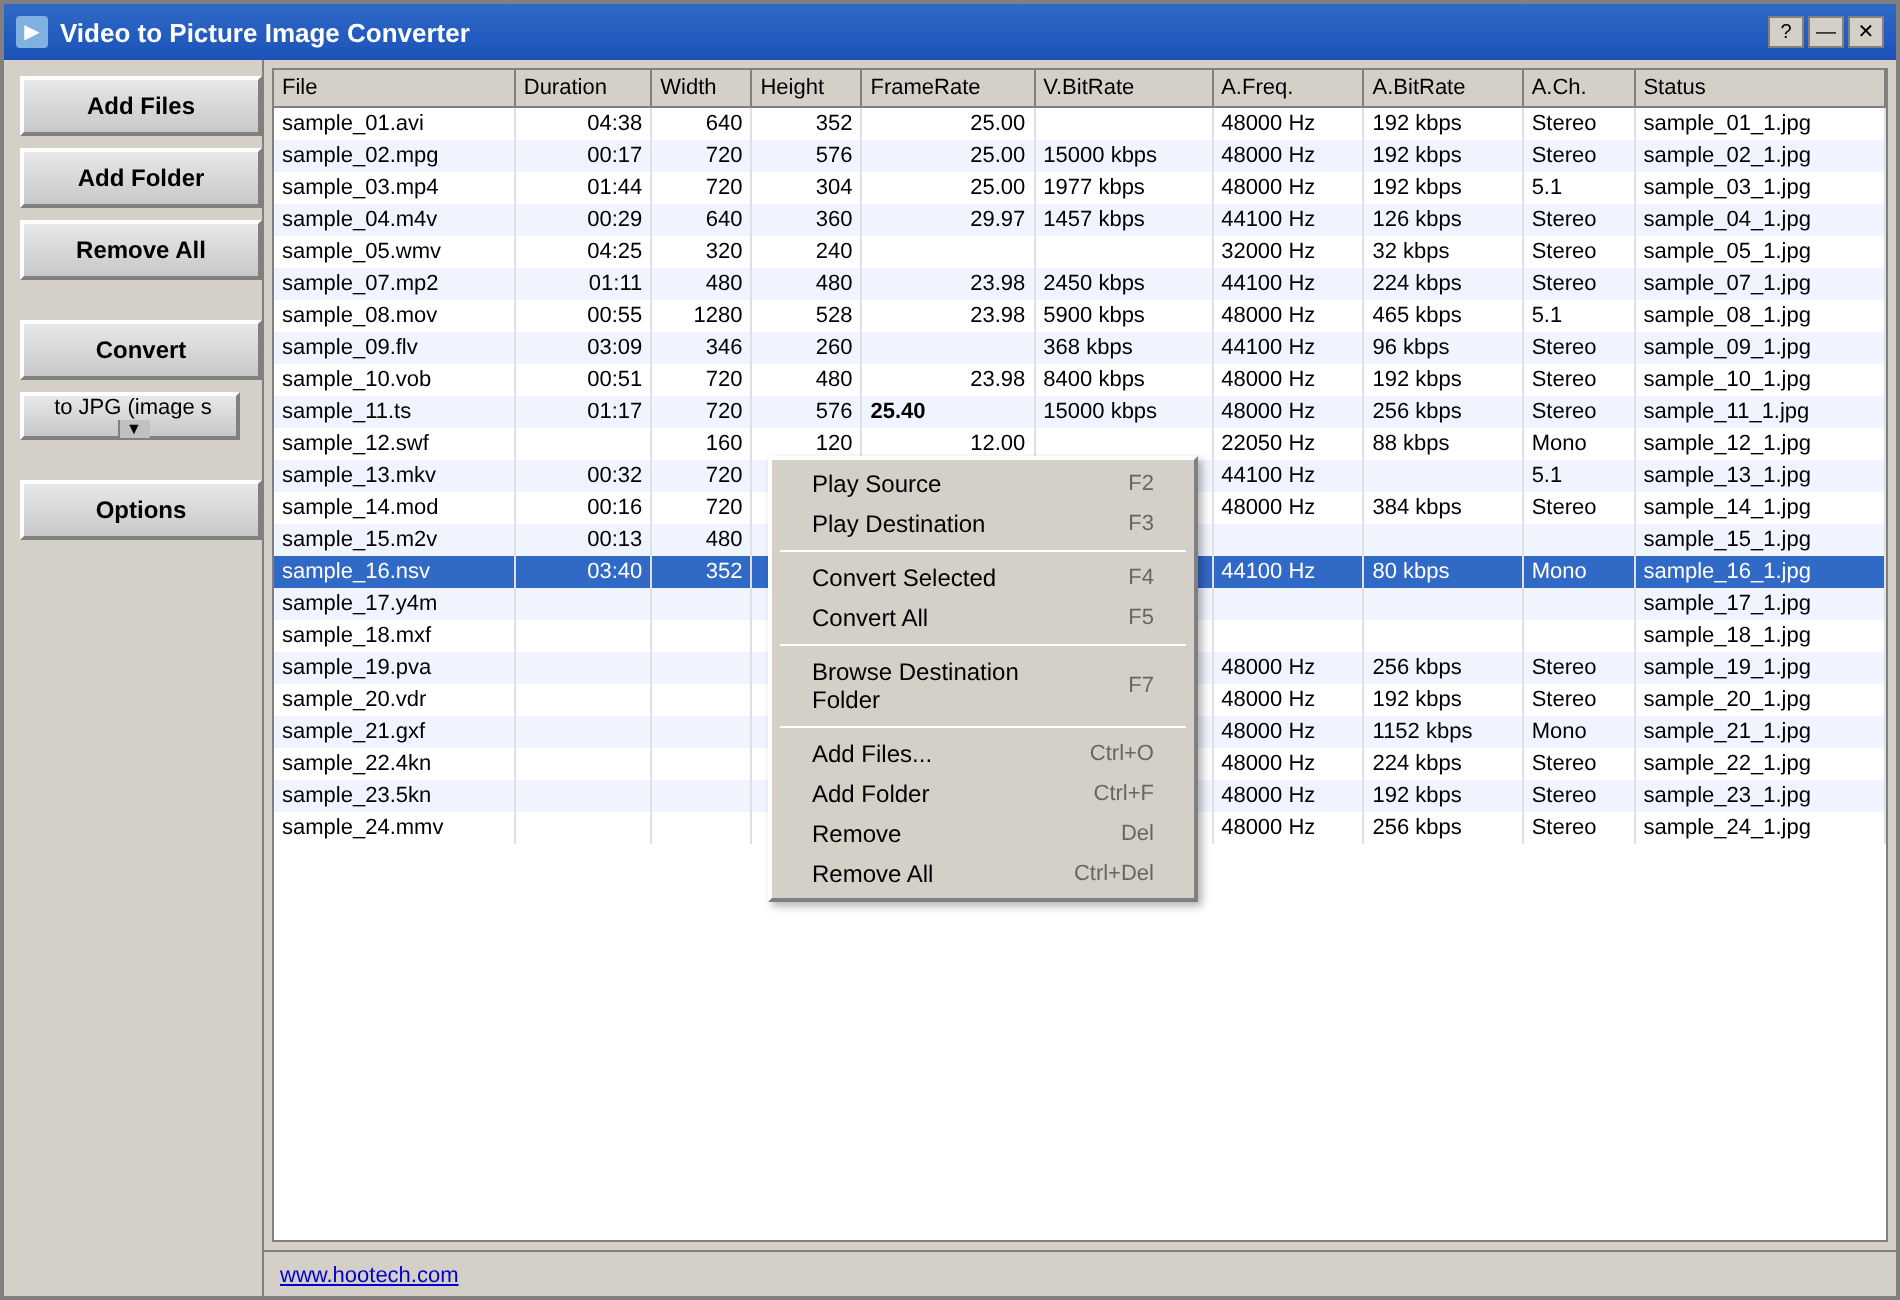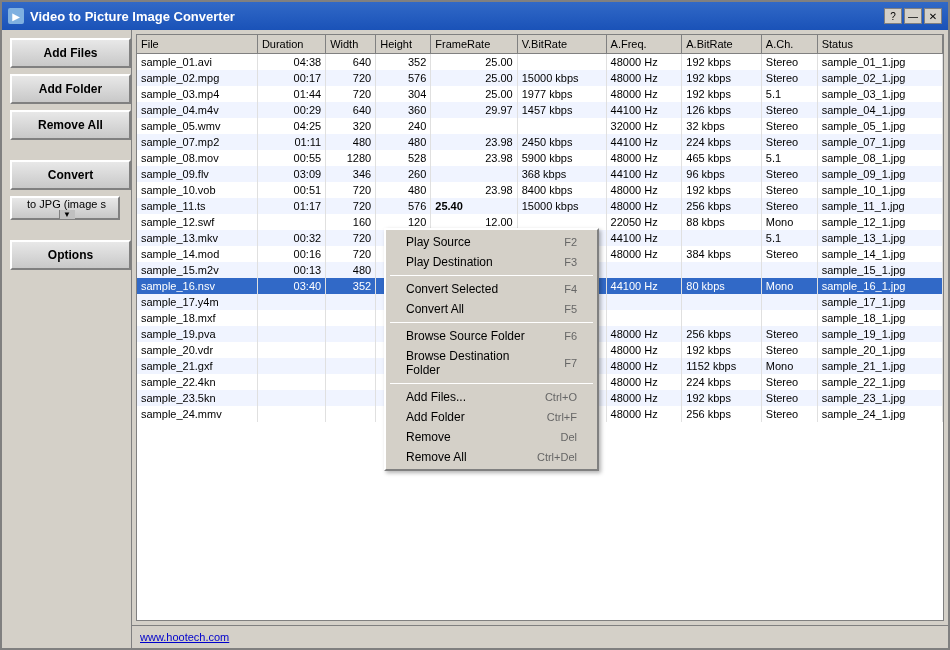--- a/index.html
+++ b/index.html
@@ -560,24 +560,20 @@
           <div class="ctx-item">
             <span>Convert Selected</span>
             <span class="ctx-shortcut">F4</span>
           </div>
           <div class="ctx-item">
             <span>Convert All</span>
             <span class="ctx-shortcut">F5</span>
           </div>
           <div class="ctx-separator"></div>
           <div class="ctx-item">
-            <span>Browse Source Folder</span>
-            <span class="ctx-shortcut">F6</span>
-          </div>
-          <div class="ctx-item">
             <span>Browse Destination Folder</span>
             <span class="ctx-shortcut">F7</span>
           </div>
           <div class="ctx-separator"></div>
           <div class="ctx-item">
             <span>Add Files...</span>
             <span class="ctx-shortcut">Ctrl+O</span>
           </div>
           <div class="ctx-item">
             <span>Add Folder</span>

